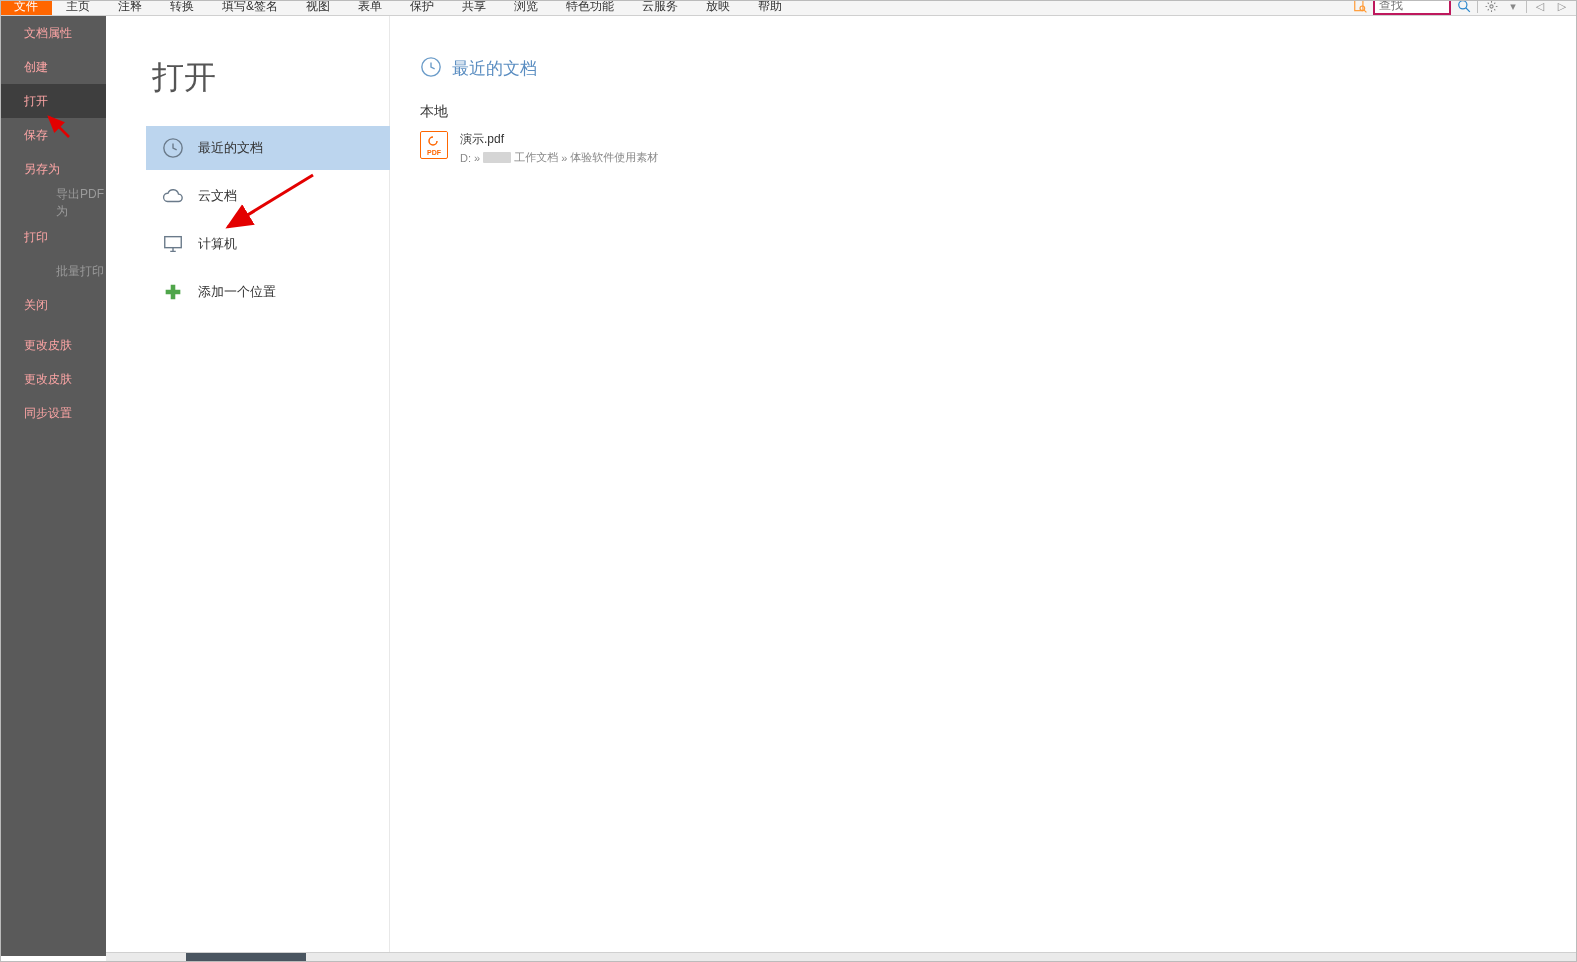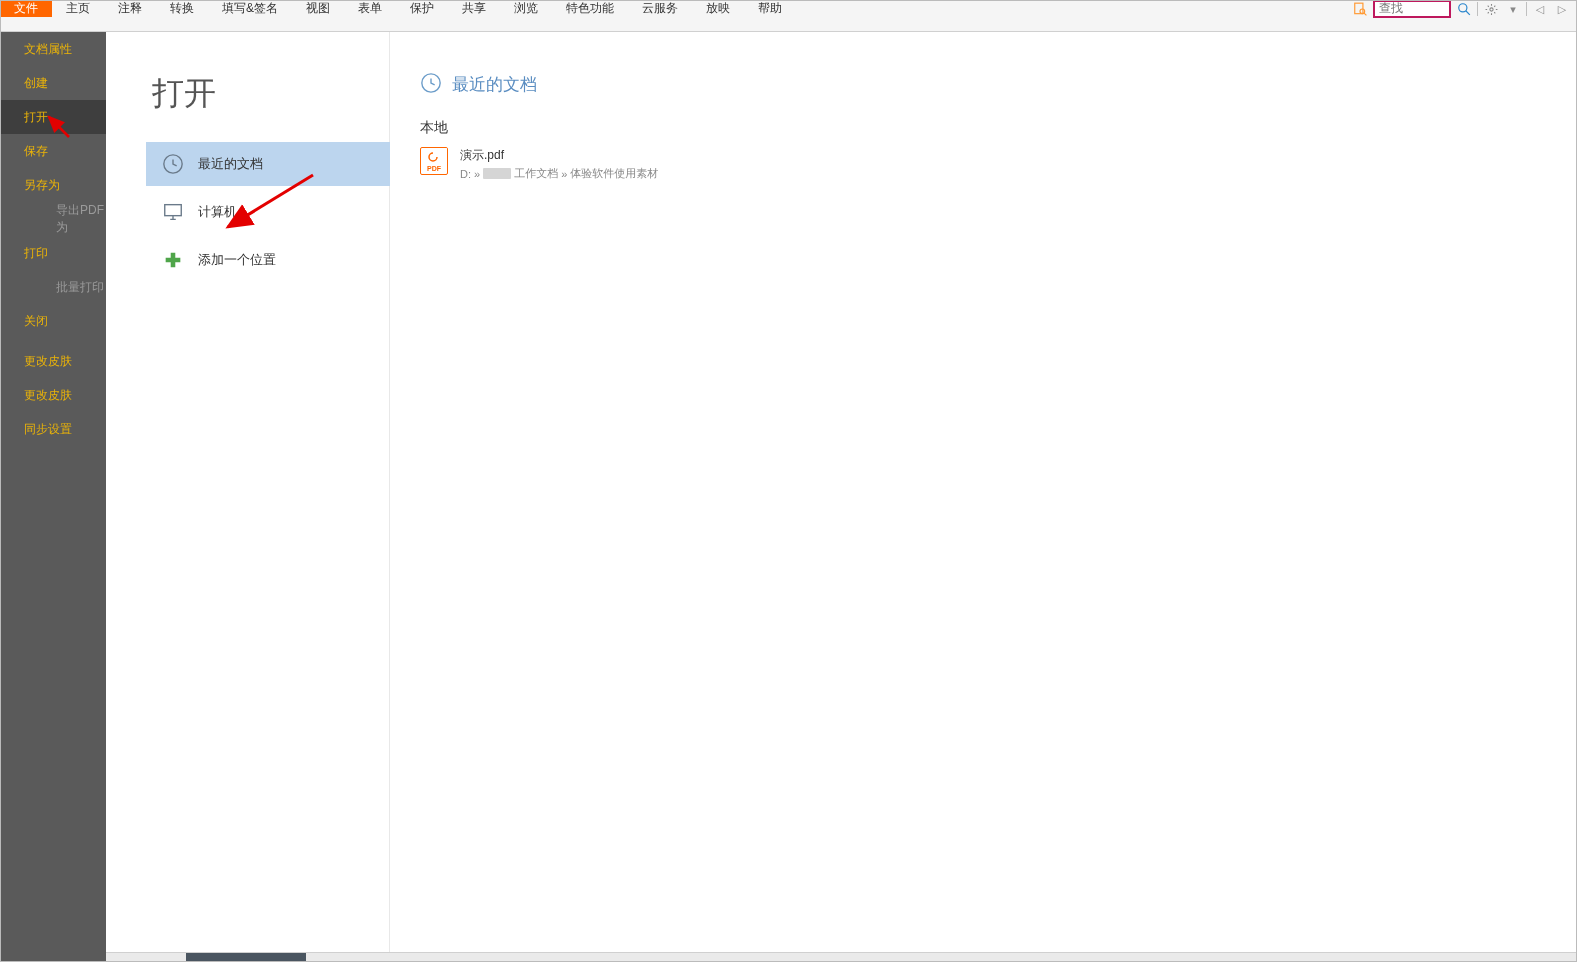--- a/index.html
+++ b/index.html
@@ -1,32 +1,32 @@
 <!DOCTYPE html>
 <html><head>
   <meta charset="utf-8">
   <style>
     * { margin: 0; padding: 0; box-sizing: border-box; }
     body { font-family: "Microsoft YaHei", "SimSun", sans-serif; font-size: 12px; background: #ffffff; width: 1577px; height: 962px; overflow: hidden; position: relative; }
     
-    .top-ribbon { display: flex; align-items: flex-start; height: 32px; background: #f5f5f5; border-bottom: 1px solid #d0d0d0; }
+    .top-ribbon { display: flex; align-items: flex-end; height: 16px; background: #f5f5f5; border-bottom: 1px solid #d0d0d0; }
     .ribbon-tab { padding: 0 14px; display: flex; align-items: center; cursor: pointer; color: #333; font-size: 12px; }
     .ribbon-tab.active { background: #ff6600; color: #fff; }
     .ribbon-spacer { flex: 1; }
     .ribbon-right { display: flex; align-items: center; gap: 4px; padding-right: 6px; }
     .find-icon-left { width: 18px; height: 18px; display: flex; align-items: center; justify-content: center; color: #ff9933; }
     .search-input { border: 2px solid #be185d; height: 18px; width: 78px; padding: 0 4px; font-size: 12px; color: #6d28d9; font-family: Liberation Mono, monospace; }
     .search-icon { width: 18px; height: 18px; display: flex; align-items: center; justify-content: center; color: #2a86cc; }
     .gear-icon, .nav-icon { width: 18px; height: 18px; display: flex; align-items: center; justify-content: center; color: #888; font-size: 11px; }
     .vsep { width: 1px; height: 14px; background: #c0c0c0; }
 
     .main-area { display: flex; height: calc(100% - 22px); }
     
     .sidebar { width: 106px; background: #5a5a5a; display: flex; flex-direction: column; }
-    .sidebar-item { height: 34px; display: flex; align-items: center; padding-left: 24px; color: #eab308; cursor: pointer; font-size: 12px; }
+    .sidebar-item { height: 34px; display: flex; align-items: center; padding-left: 24px; color: #fca5a5; cursor: pointer; font-size: 12px; }
     .sidebar-item.active { background: #3e3e3e; }
     .sidebar-item.disabled { color: #9a9a9a; margin-left: 32px; }
     .sidebar-gap { height: 6px; }
     
     .sub-panel { width: 284px; background: #ffffff; padding: 40px 0 0 40px; display: flex; flex-direction: column; border-right: 1px solid #e8e8e8; }
     .panel-title { font-size: 32px; color: #555; font-weight: 300; margin-bottom: 24px; margin-left: 6px; }
     .option-row { display: flex; align-items: center; height: 44px; padding-left: 14px; gap: 12px; cursor: pointer; font-size: 13px; color: #333; margin: 2px 0; width: 244px; }
     .option-row.selected { background: #bcd5ee; }
     .option-icon { width: 26px; height: 26px; display: flex; align-items: center; justify-content: center; color: #6a7a8a; }
     .option-icon.plus { color: #4fa54a; }
@@ -180,20 +180,28 @@
         <svg width="22" height="22" viewBox="0 0 24 24">
             <circle cx="12" cy="12" r="10" fill="none" stroke="currentColor" stroke-width="1.5"></circle>
             <path d="M12 7v5l4 2" fill="none" stroke="currentColor" stroke-width="1.5"></path>
           </svg>
       </span>
       <span>最近的文档</span>
     </div>
     <div class="option-row">
       <span class="option-icon">
         <svg width="24" height="22" viewBox="0 0 24 24">
+            <path d="M6 18h12a4 4 0 0 0 0-8 6 6 0 0 0-11.5-1A4.5 4.5 0 0 0 6 18z" fill="none" stroke="currentColor" stroke-width="1.5"></path>
+          </svg>
+      </span>
+      <span>云文档</span>
+    </div>
+    <div class="option-row">
+      <span class="option-icon">
+        <svg width="24" height="22" viewBox="0 0 24 24">
             <rect x="3" y="4" width="18" height="12" fill="none" stroke="currentColor" stroke-width="1.5"></rect>
             <path d="M9 20h6M12 16v4" stroke="currentColor" stroke-width="1.5"></path>
           </svg>
       </span>
       <span>计算机</span>
     </div>
     <div class="option-row">
       <span class="option-icon plus">
         <svg width="22" height="22" viewBox="0 0 24 24">
             <path d="M12 4v16M4 12h16" stroke="currentColor" stroke-width="5"></path>

